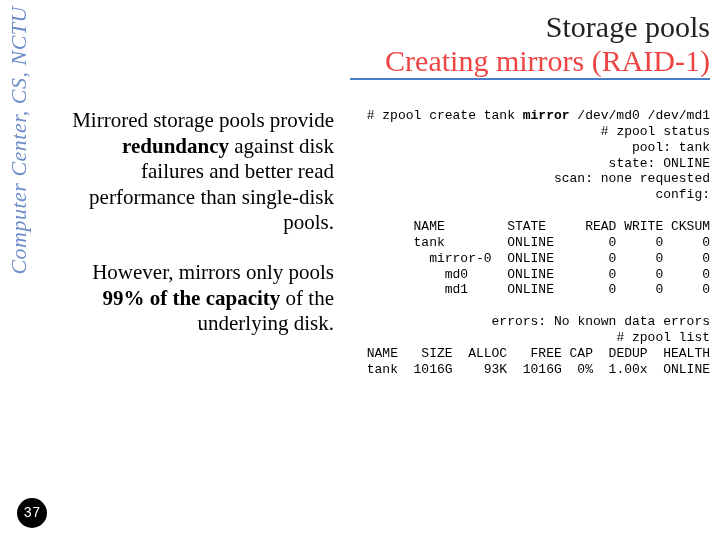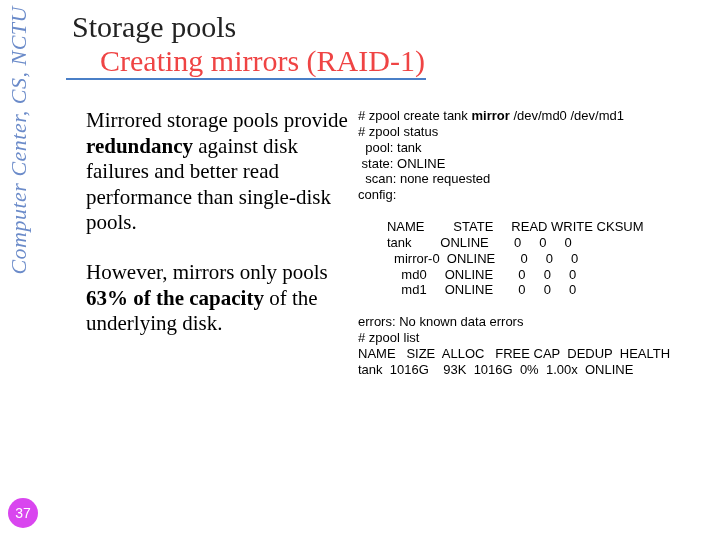--- a/index.html
+++ b/index.html
@@ -13,50 +13,50 @@
     text-orientation: sideways;
     transform: rotate(180deg);
     font-family: "Georgia", "Times New Roman", serif;
     font-style: italic;
     color: #6b8bc9;
     font-size: 22px;
     letter-spacing: 0.5px;
   }
   .page-number {
     position: absolute;
-    left: 8px;
+    left: 17px;
     bottom: 12px;
     width: 30px;
     height: 30px;
-    background: #d946ef;
+    background: #000000;
     color: #fff;
     border-radius: 50%;
     display: flex;
     align-items: center;
     justify-content: center;
-    font-family: Liberation Sans, sans-serif;
+    font-family: Liberation Mono, monospace;
     font-size: 14px;
   }
-  .content { position: absolute; left: 66px; top: 10px; right: 10px; bottom: 10px; }
+  .content { position: absolute; left: 66px; top: 10px; right: 10px; bottom: 10px; text-align: right; }
   .title-block { margin-bottom: 28px; }
   .title-line1 { font-size: 30px; color: #222; padding-left: 6px; }
   .title-line2 {
     font-size: 30px;
     color: #ef4444;
     padding-left: 34px;
     border-bottom: 2px solid #4a7fc7;
     display: inline-block;
     min-width: 360px;
   }
-  .body-row { display: flex; gap: 4px; align-items: flex-start; margin-left: 20px; }
+  .body-row { display: flex; gap: 4px; align-items: flex-start; }
   .body-text { width: 268px; font-size: 21px; line-height: 1.22; color: #000; }
   .body-text p { margin-bottom: 24px; }
   .terminal {
     flex: 1;
-    font-family: Liberation Sans, sans-serif;
+    font-family: Liberation Mono, monospace;
     font-size: 13px;
     line-height: 1.22;
     white-space: pre;
     color: #000;
     border: none;
   }
   .terminal b { font-weight: bold; }
 </style>
 </head>
 <body>
@@ -74,21 +74,21 @@
       <div class="title-line2">Creating mirrors (RAID-1)</div>
     </div>
 
     <div class="body-row">
 
       <div class="body-text">
         <p>
           <span>Mirrored storage pools provide </span><b>redundancy</b><span> against disk failures and better read performance than single-disk pools.</span>
         </p>
         <p>
-          <span>However, mirrors only pools </span><b>63% of the capacity</b><span> of the underlying disk.</span>
+          <span>However, mirrors only pools </span><b>99% of the capacity</b><span> of the underlying disk.</span>
         </p>
       </div>
 
       <div class="terminal"><span># zpool create tank </span><b>mirror</b><span> /dev/md0 /dev/md1</span>
 <span># zpool status</span>
 <span>  pool: tank</span>
 <span> state: ONLINE</span>
 <span>  scan: none requested</span>
 <span>config:</span>
 <span></span>

